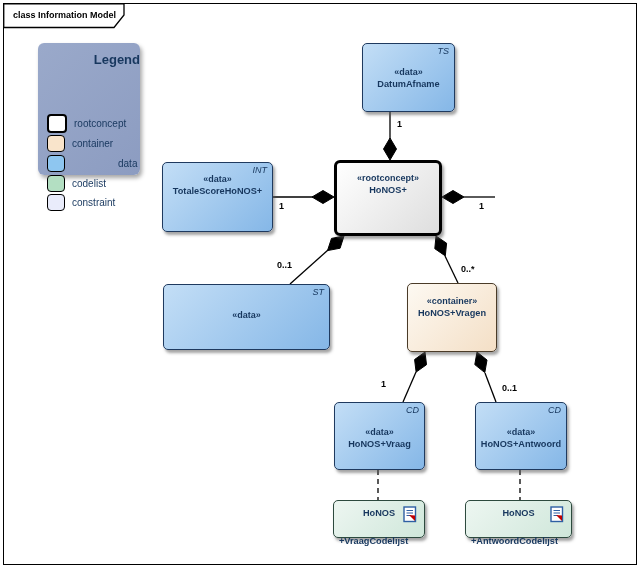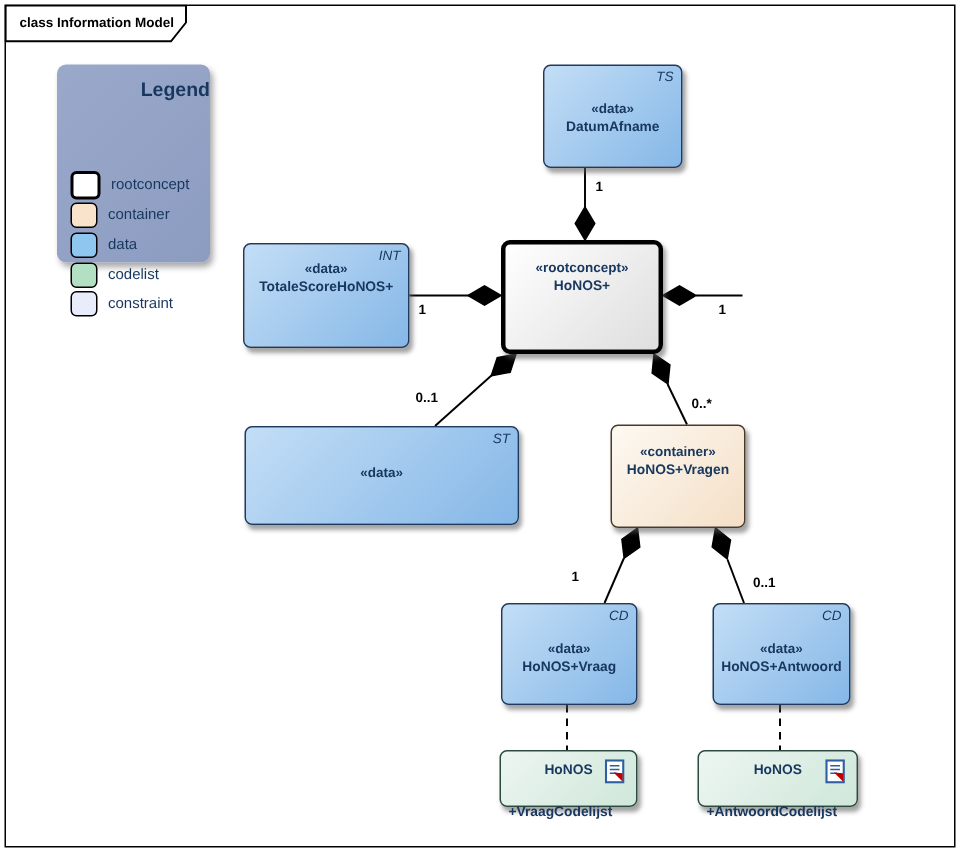--- a/index.html
+++ b/index.html
@@ -80,21 +80,21 @@
   <div class="legend">
     <div class="legend-title">Legend</div>
     <div class="legend-row" style="top:72px;">
       <span class="swatch rootconcept"></span>
       <span class="legend-label">rootconcept</span>
     </div>
     <div class="legend-row" style="top:92px;">
       <span class="swatch container"></span>
       <span class="legend-label">container</span>
     </div>
-    <div class="legend-row" style="top:112px;">
+    <div class="legend-row" style="top:112px;gap:46px;">
       <span class="swatch data"></span>
       <span class="legend-label">data</span>
     </div>
     <div class="legend-row" style="top:132px;">
       <span class="swatch codelist"></span>
       <span class="legend-label">codelist</span>
     </div>
     <div class="legend-row" style="top:151px;text-align:center;">
       <span class="swatch constraint"></span>
       <span class="legend-label">constraint</span>
@@ -143,21 +143,21 @@
     <div class="nname">HoNOS+</div>
   </div>
 
   <div class="node data-node" style="left:162px;top:162px;width:111px;height:70px;padding-top:10px;">
     <span class="corner">INT</span>
     <div class="stereo">«data»</div>
     <div class="nname">TotaleScoreHoNOS+</div>
   </div>
 
 
-  <div class="node data-node" style="left:163px;top:284px;width:183px;height:66px;padding-top:24px;">
+  <div class="node data-node" style="left:163px;top:284px;width:167px;height:66px;padding-top:24px;">
     <span class="corner">ST</span>
     <div class="stereo">«data»</div>
   </div>
 
   <div class="node container-node" style="left:407px;top:283px;width:90px;height:69px;padding-top:11px;">
     <div class="stereo">«container»</div>
     <div class="nname">HoNOS+Vragen</div>
   </div>
 
   <div class="node data-node" style="left:334px;top:402px;width:91px;height:68px;padding-top:23px;">

